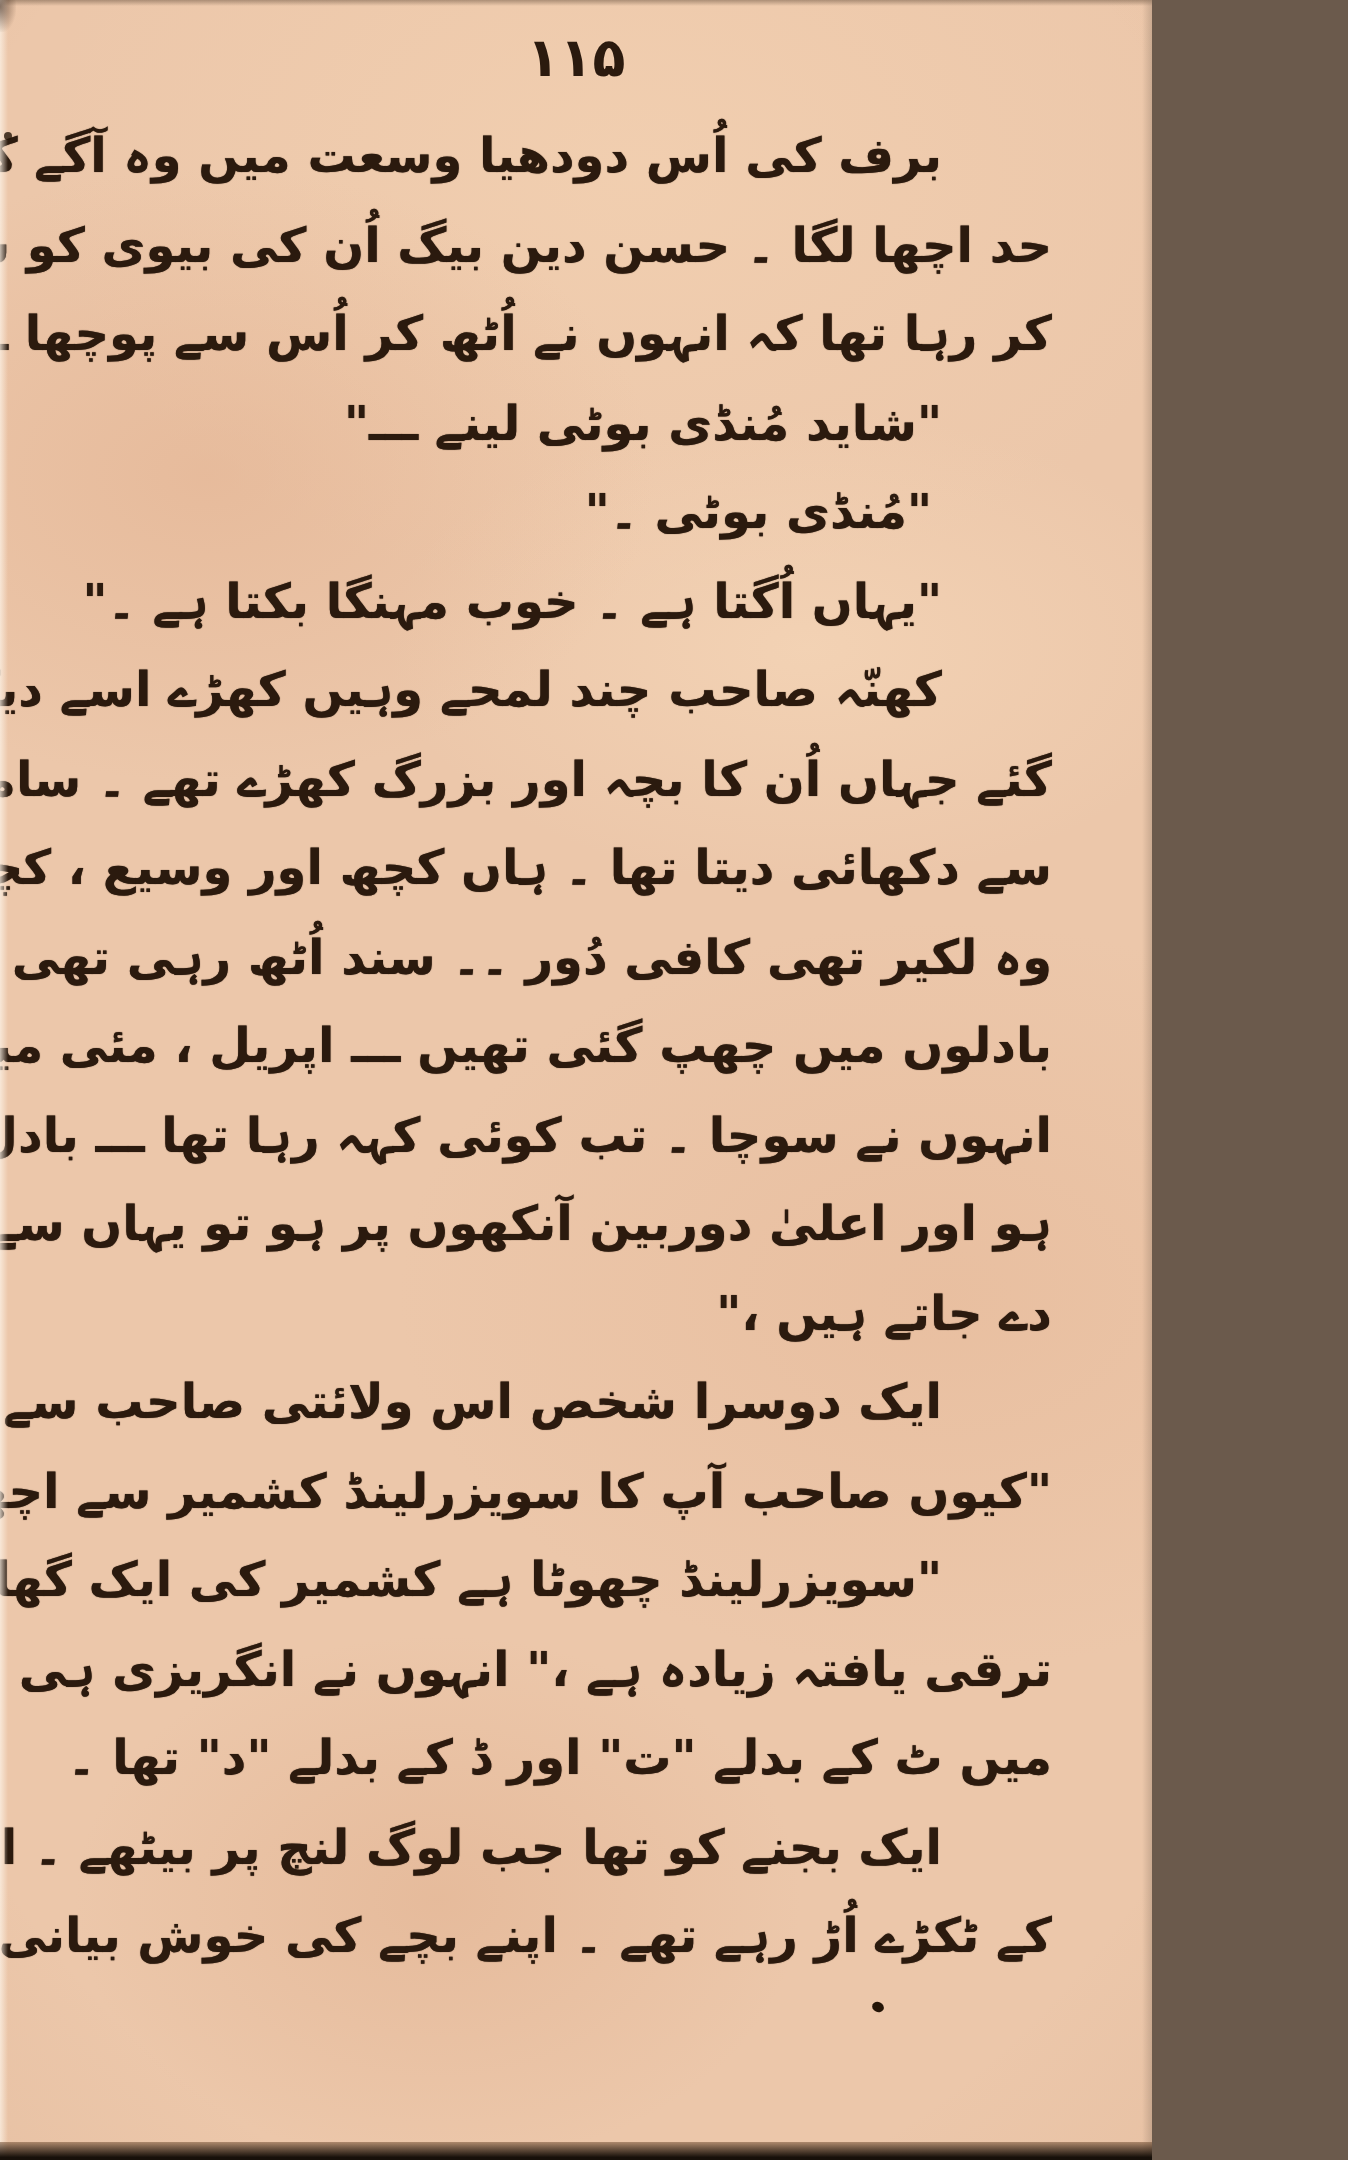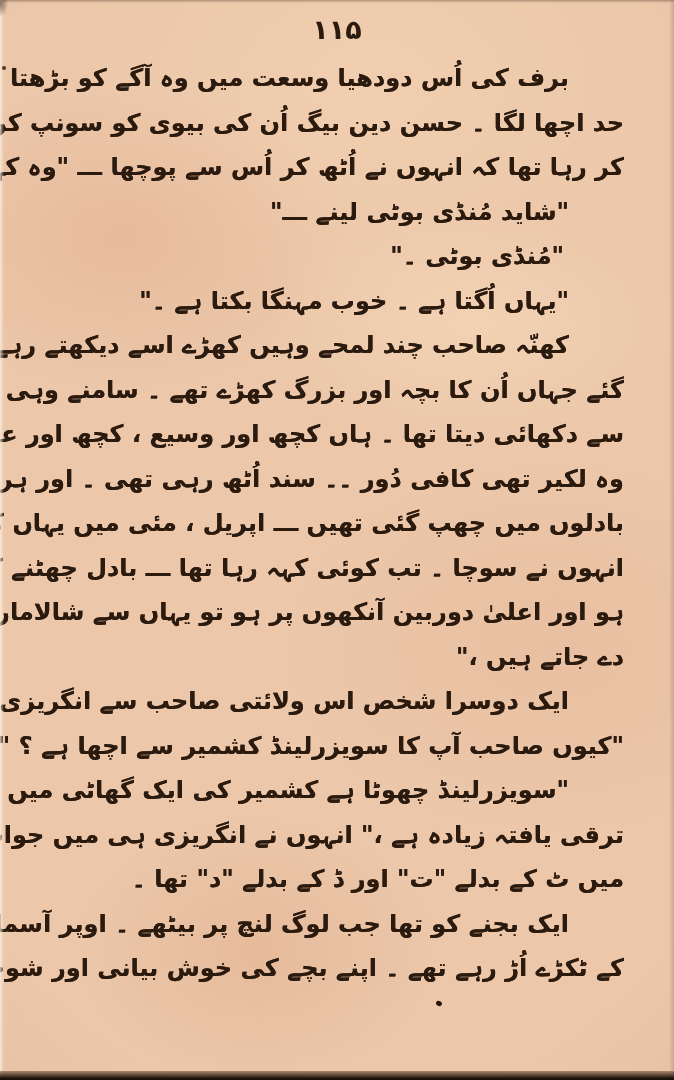--- a/index.html
+++ b/index.html
@@ -2,21 +2,21 @@
 <html lang="ur"><head>
 <meta charset="utf-8">
 <style>
   html, body {
     margin: 0;
     padding: 0;
     background: #6b5a4c;
   }
   .page {
     position: relative;
-    width: 674px;
+    width: 576px;
     height: 1080px;
     overflow: hidden;
     margin: 0;
     background-color: #ecc7aa;
     background-image:
       radial-gradient(ellipse 320px 220px at 18% 22%, rgba(224,172,138,0.45), transparent 70%),
       radial-gradient(ellipse 380px 260px at 82% 60%, rgba(226,176,142,0.35), transparent 72%),
       radial-gradient(ellipse 260px 190px at 38% 88%, rgba(218,164,128,0.35), transparent 70%),
       radial-gradient(ellipse 300px 170px at 70% 30%, rgba(248,219,188,0.55), transparent 70%),
       radial-gradient(ellipse 420px 300px at 55% 8%, rgba(247,215,182,0.45), transparent 72%),

